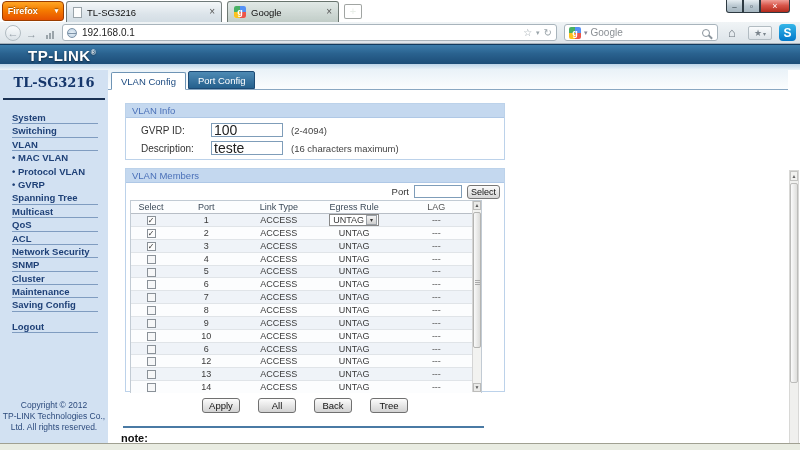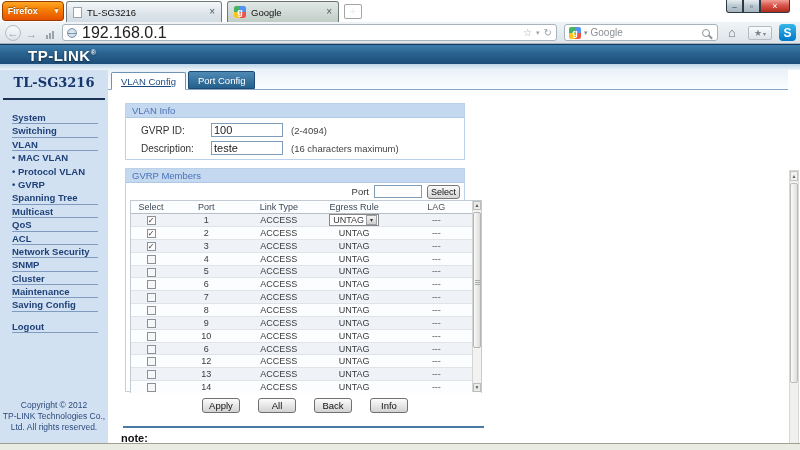--- a/index.html
+++ b/index.html
@@ -45,21 +45,21 @@
     background:linear-gradient(#fafcfd,#dbe2e7); color:#9aa4ac; font-size:11px; text-align:center; line-height:14px; }
   .nav-fwd { left:26px; top:6px; font-size:11px; }
   .bars { position:absolute; left:46px; top:9px; display:flex; gap:1px; align-items:flex-end; }
   .bars i { width:2px; background:#9aa4aa; display:block; }
   .bars i:nth-child(1){height:4px;} .bars i:nth-child(2){height:6px;} .bars i:nth-child(3){height:8px;}
   .urlbar { position:absolute; left:62px; top:2px; width:495px; height:17px; background:#fff;
     border:1px solid #a8b4bc; border-radius:3px; display:flex; align-items:center; padding:0 4px; gap:5px; }
   .globe { width:10px; height:10px; border-radius:50%; border:1px solid #7d93a8;
     background:radial-gradient(#eaf2f8,#b8cde0); position:relative; }
   .globe::after { content:''; position:absolute; left:0; top:4px; width:8px; height:1px; background:#7d93a8; }
-  .url-text { flex:1; font-size:16px; color:#222; }
+  .url-text { flex:1; font-size:10px; color:#222; }
   .url-icons { display:flex; gap:4px; color:#9aa4aa; font-size:10px; align-items:center; }
   .url-icons .caret { font-size:7px; }
   .searchbox { position:absolute; left:564px; top:2px; width:154px; height:17px; background:#fff;
     border:1px solid #a8b4bc; border-radius:3px; display:flex; align-items:center; padding:0 4px; gap:3px; }
   .searchbox .caret { font-size:7px; color:#889; }
   .s-text { flex:1; font-size:10px; color:#8a8f94; }
   .mag { width:8px; height:8px; border:1.5px solid #8a949c; border-radius:50%; position:relative; margin-right:3px; }
   .mag::after { content:''; position:absolute; width:5px; height:1.5px; background:#8a949c;
     right:-4px; bottom:-2px; transform:rotate(45deg); }
   .nav-home { left:728px; top:4px; font-size:13px; color:#6a747c; }
@@ -93,32 +93,32 @@
   .mitem.sub.active { background:#fff; color:#02247c; }
   .mitem.logout { margin-top:8px; }
   .copyright { position:absolute; left:0; top:330px; width:108px; text-align:center;
     font-size:8.5px; color:#2c4a7c; line-height:11px; }
 
   .content { position:absolute; left:108px; top:0; width:692px; height:373px; background:#fff; }
   .tabrow { position:absolute; left:0; top:0; width:680px; height:20px;
     background:linear-gradient(#eaf2f8,#fbfdfe); border-bottom:1px solid #89a7c2; display:flex; align-items:flex-end; padding-left:3px; }
   .ctab { height:18px; line-height:17px; padding:0 9px; font-size:9.5px; margin-right:2px;
     border:1px solid #6e94b5; border-radius:2px 2px 0 0; cursor:pointer; }
-  .ctab.on { background:#fff; color:#1c4a80; border-bottom:1px solid #fff; margin-bottom:-1px;text-decoration:underline; }
+  .ctab.on { background:#fff; color:#1c4a80; border-bottom:1px solid #fff; margin-bottom:-1px; }
   .ctab:not(.on) { background:linear-gradient(#4e8ab4,#25608d); color:#fff; border-color:#1c4a74; }
 
-  .panel { position:absolute; left:17px; width:340px; border:1px solid #bcd2ea; background:#fff; }
+  .panel { position:absolute; left:17px; width:380px; border:1px solid #bcd2ea; background:#fff; }
   .panel-hd { height:14px; line-height:13px; background:#c4d8ef; border-bottom:1px solid #afc8e6;
     color:#4a70b8; font-size:9.5px; padding-left:6px; }
   .panel-info { top:33px; height:57px; }
   .frow { position:absolute; left:0; width:100%; height:16px; }
   .frow.r1 { top:19px; } .frow.r2 { top:37px; }
   .flabel { position:absolute; left:15px; top:2px; font-size:10px; color:#333; }
   .finput { position:absolute; left:85px; top:0; width:72px; height:14px; border:1px solid #7f9db9;
-    font-size:11px; padding:0 2px; color:#222; font-family:"Liberation Sans", sans-serif; }
+    font-size:14px; padding:0 2px; color:#222; font-family:"Liberation Sans", sans-serif; }
   .fhint { position:absolute; left:165px; top:2px; font-size:9.5px; color:#444; }
 
   .panel-members { top:98px; height:224px; }
   .portrow { position:absolute; top:14px; left:0; width:100%; height:17px;
     display:flex; justify-content:flex-end; align-items:center; gap:5px; padding-right:4px; }
   .portrow .plabel { font-size:9.5px; color:#333; }
   .pinput { width:48px; height:13px; border:1px solid #7f9db9; font-size:9.5px; }
   .sbtn { height:14px; min-width:30px; font-size:9px; border:1px solid #777;
     border-radius:3px; background:linear-gradient(#fcfcfc,#d6d6d6); color:#111; padding:0 3px; cursor:pointer;
     font-family:"Liberation Sans", sans-serif; }
@@ -279,21 +279,21 @@
           <span class="fhint">(2-4094)</span>
         </div>
         <div class="frow r2">
           <span class="flabel">Description:</span>
           <input class="finput" value="teste" style="">
           <span class="fhint">(16 characters maximum)</span>
         </div>
       </div>
 
       <div class="panel panel-members">
-        <div class="panel-hd">GVRP Members</div>
+        <div class="panel-hd">VLAN Members</div>
         <div class="portrow">
           <span class="plabel">Port</span>
           <input class="pinput" value="" style="">
           <button class="sbtn">Select</button>
         </div>
         <div class="tblwrap">
           <div class="thead">
               <div class="hcell c-sel">Select</div>
               <div class="hcell c-port">Port</div>
               <div class="hcell c-link">Link Type</div>
@@ -410,21 +410,21 @@
               </div>
             <div class="arr dn">▼</div>
           </div>
         </div>
       </div>
 
       <div class="btnrow">
           <button class="abtn">Apply</button>
           <button class="abtn">All</button>
           <button class="abtn">Back</button>
-          <button class="abtn">Info</button>
+          <button class="abtn">Tree</button>
         </div>
       <div class="bluesep"></div>
       <div class="note">note:</div>
     </div>
 
     <div class="pagescroll">
       <div class="arr up">▲</div>
       <div class="thumb"></div>
 
     </div>

